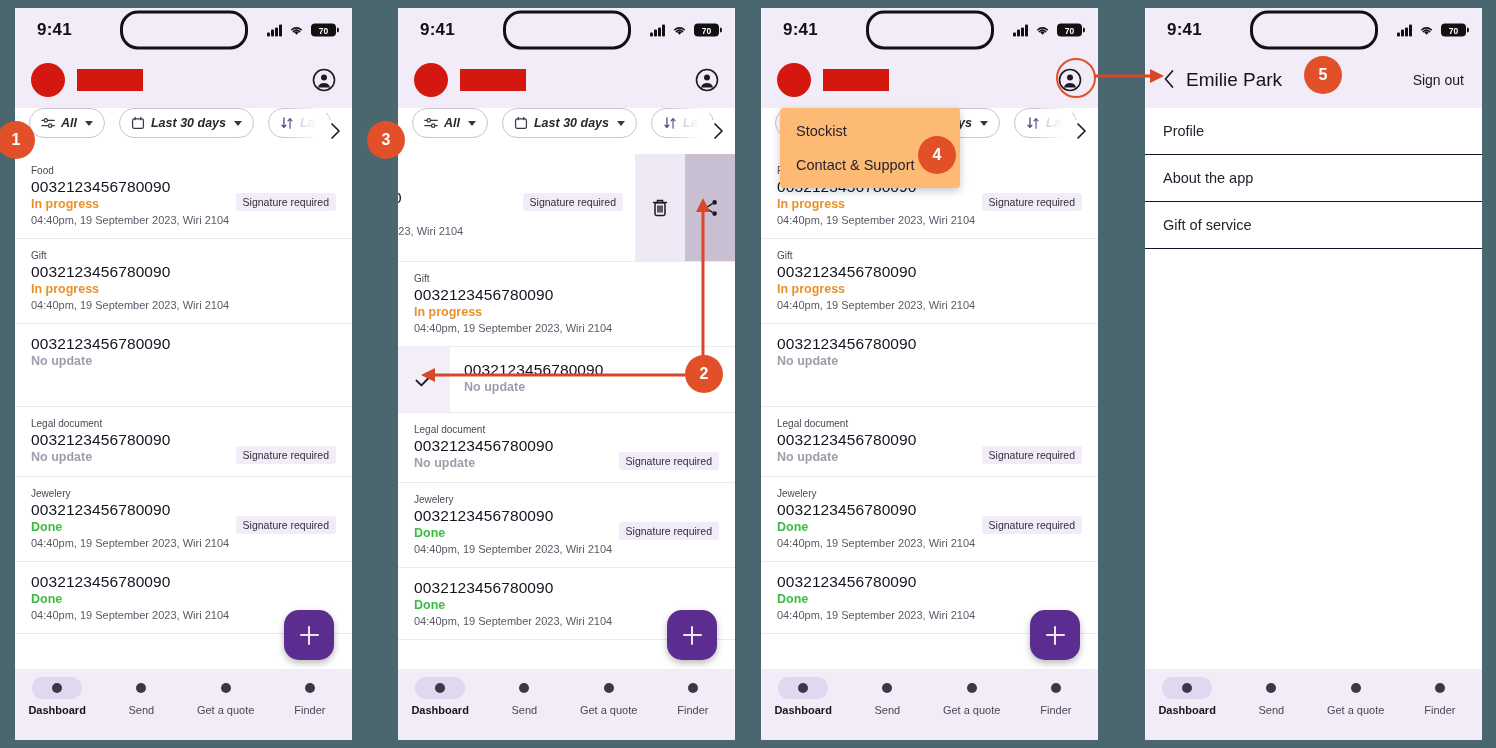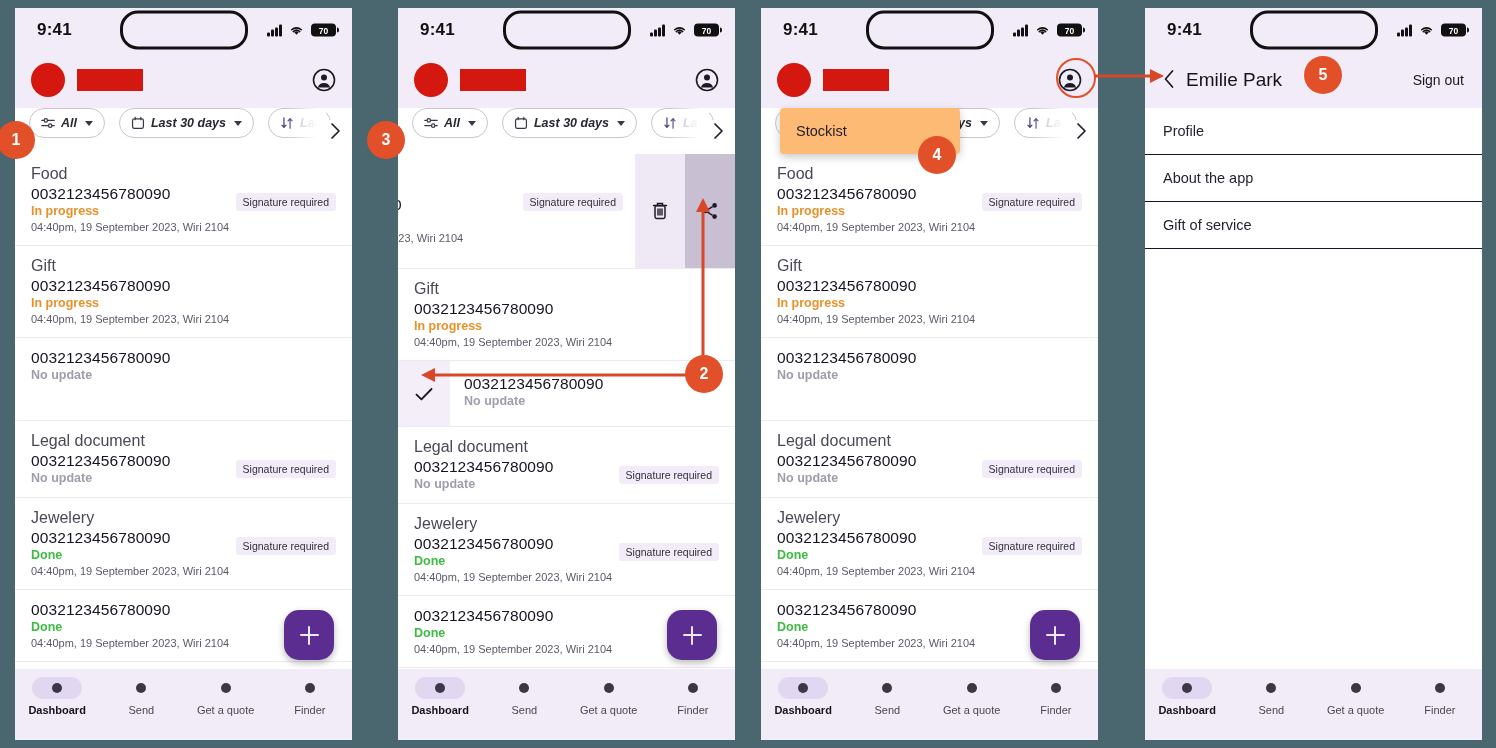--- a/index.html
+++ b/index.html
@@ -92,21 +92,21 @@
     position:absolute;right:26px;top:0;bottom:0;width:40px;
     background:linear-gradient(to right,rgba(255,255,255,0),#fff 78%);
   }
 
   
   .list{background:#fff;position:relative;}
   .row{
     border-bottom:1px solid #eceaf0;padding:11px 16px 12px 16px;
     position:relative;background:#fff;
   }
-  .row .cat{font-size:16px;color:#4c4755;margin-bottom:2px;font-weight:normal;}
+  .row .cat{font-size:10px;color:#4c4755;margin-bottom:2px;font-weight:normal;}
   .row .num{font-size:15.5px;color:#16121f;letter-spacing:.1px;}
   .row .stat{font-size:12.5px;margin-top:1px;font-weight:bold;}
   .row .stat.prog{color:#e8912a;}
   .row .stat.done{color:#3dbb43;}
   .row .stat.none{color:#a19cab;}
   .row .meta{font-size:11px;color:#5d5866;margin-top:3px;}
   .sigreq{
     position:absolute;right:16px;top:11px;background:#f1ecf7;color:#332e3d;
     font-size:10.5px;padding:3px 7px;border-radius:3px;margin-top:28px;
   }
@@ -583,20 +583,21 @@
       </div>
       <div class="row">
         <div class="num">0032123456780090</div>
         <div class="stat done">Done</div>
         <div class="meta">04:40pm, 19 September 2023, Wiri 2104</div>
       </div>
     </div>
 
     <div class="dropmenu">
       <div>Stockist</div>
+      <div>Contact &amp; Support</div>
     </div>
 
     <div class="fab" style="bottom:80px"></div>
 
     <div class="bnav">
       <div class="bnav-item">
         <div class="bnav-pill active">
             <span class="bnav-dot"></span>
           </div>
         <div class="bnav-lbl active">Dashboard</div>

